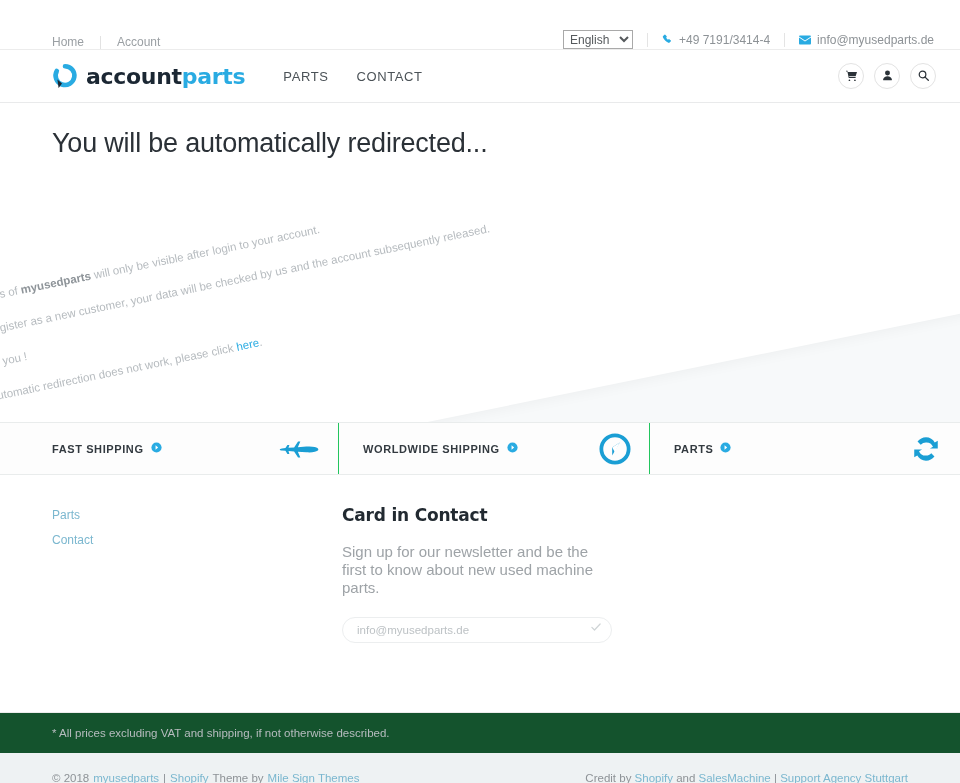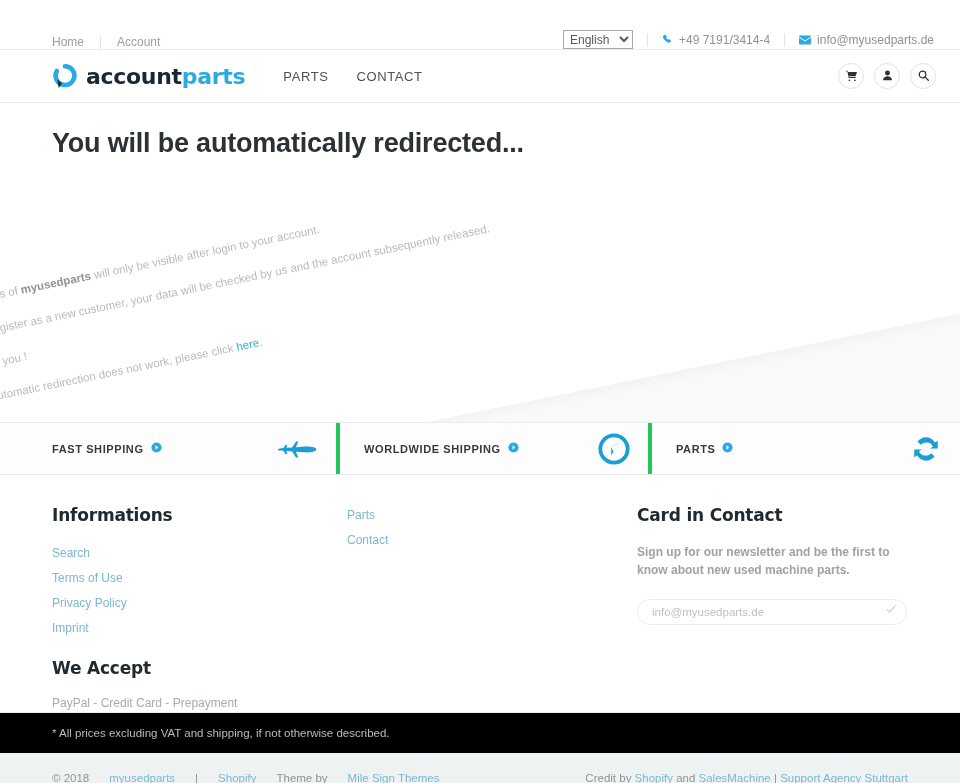--- a/index.html
+++ b/index.html
@@ -133,21 +133,21 @@
   }
   .hero-title {
     position: absolute;
     left: 52px;
     top: 22px;
     width: 520px;
     font-size: 27px;
     line-height: 37px;
     color: #2b3137;
     font-family: "Liberation Sans", sans-serif;
-    font-weight: bold;
+    font-weight: normal;
     letter-spacing: -0.2px;
     margin: 0;
     z-index: 3;
   }
   .hero-body {
     position: absolute;
     left: -40px;
     top: 190px;
     width: 640px;
     transform: rotate(-11.5deg);
@@ -167,21 +167,21 @@
     height: 53px;
     background: #fdfdfd;
     border-top: 1px solid #e9ecec;
     border-bottom: 1px solid #e9ecec;
   }
   .feature {
     flex: 1;
     display: flex;
     align-items: center;
     padding: 0 18px 0 52px;
-    border-right: 4px solid #22c55e;
+    border-right: 1px solid #22c55e;
     position: relative;
   }
   .feature:nth-child(2) { padding-left: 24px; gap: 8px; }
   .feature:nth-child(3) { padding-left: 24px; border-right: none; }
   .feature-label {
     font-size: 11px;
     font-weight: bold;
     letter-spacing: 0.6px;
     color: #333a40;
     display: flex;
@@ -212,21 +212,21 @@
   }
   .fh.second { margin-top: 22px; }
   .flist { list-style: none; margin: 0; padding: 0; }
   .flist li { margin-bottom: 7px; }
   .flist a {
     color: #7bb7cf;
     font-size: 12px;
     text-decoration: none;
   }
   .fnote { font-size: 12px; color: #a6abae; margin: 0; }
-  .ftext { font-size: 12px; line-height: 18px; color: #9ea3a7; margin: 0 0 20px 0; font-weight: bold; }
+  .ftext { font-size: 15px; line-height: 18px; color: #9ea3a7; margin: 0 0 20px 0; }
   .news-wrap { position: relative; width: 270px; }
   .news-input {
     width: 270px;
     height: 26px;
     border: 1px solid #eceeef;
     border-radius: 14px;
     background: #fff;
     padding: 0 30px 0 14px;
     font-size: 11.5px;
     color: #555;
@@ -243,34 +243,34 @@
     padding: 0;
     color: #cfd4d6;
     cursor: pointer;
     display: flex;
   }
 
   
   .vat-row {
     border-top: 1px solid #ececec;
     padding: 14px 52px;
-    background: #000000;
+    background: #14532d;
   }
   .vat-row p { margin: 0; font-size: 11.5px; color: #b7bcbf; }
   .bottombar {
     background: #eef2f3;
     height: 50px;
     display: flex;
     align-items: center;
     padding: 0 52px;
     font-size: 11.5px;
     color: #8e9397;
   }
   .bottombar a { color: #7bb7cf; text-decoration: none; }
-  .bottom-left { display: flex; gap: 20px; align-items: center; }
+  .bottom-left { display: flex; gap: 4px; align-items: center; }
   .bottom-right { margin-left: auto; }
 </style>
 </head>
 <body>
 
 <div class="topbar">
   <div class="topbar-left">
     <a href="#">Home</a>
     <span class="divider"></span>
     <a href="#">Account</a>
@@ -407,31 +407,20 @@
       <svg width="32" height="32" viewBox="0 0 34 34" fill="#1a9ed4">
         <path d="M17 4.5c4 0 7.5 2.2 9.3 5.5l3.2-1.8v8.3h-8.3l3.2-1.8A7.6 7.6 0 0 0 17 10a7.5 7.5 0 0 0-5.6 2.5L8 9.1A12.3 12.3 0 0 1 17 4.5z"></path>
         <path d="M17 29.5c-4 0-7.5-2.2-9.3-5.5l-3.2 1.8v-8.3h8.3L9.6 19.3A7.6 7.6 0 0 0 17 24c2.2 0 4.2-1 5.6-2.5l3.4 3.4A12.3 12.3 0 0 1 17 29.5z"></path>
       </svg>
     </span>
   </div>
 </div>
 
 <div class="footer">
 
-  <div class="fcol c1">
-    <h3 class="fh">Informations</h3>
-    <ul class="flist">
-      <li><a href="#">Search</a></li>
-      <li><a href="#">Terms of Use</a></li>
-      <li><a href="#">Privacy Policy</a></li>
-      <li><a href="#">Imprint</a></li>
-    </ul>
-    <h3 class="fh second">We Accept</h3>
-    <p class="fnote">PayPal - Credit Card - Prepayment</p>
-  </div>
 
   <div class="fcol c2">
     <ul class="flist">
       <li><a href="#">Parts</a></li>
       <li><a href="#">Contact</a></li>
     </ul>
   </div>
 
   <div class="fcol c3">
     <h3 class="fh">Card in Contact</h3>

